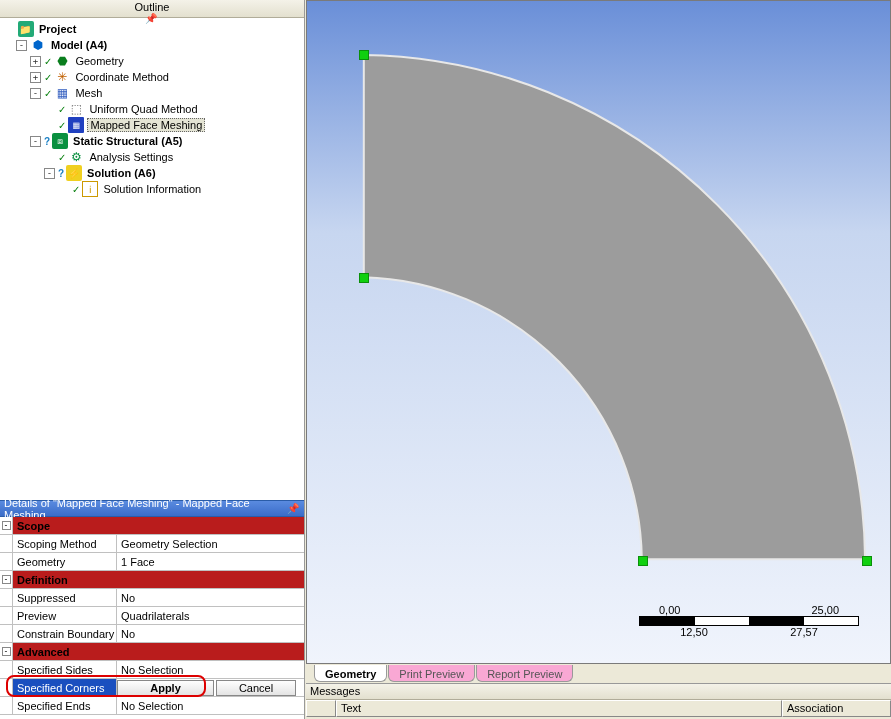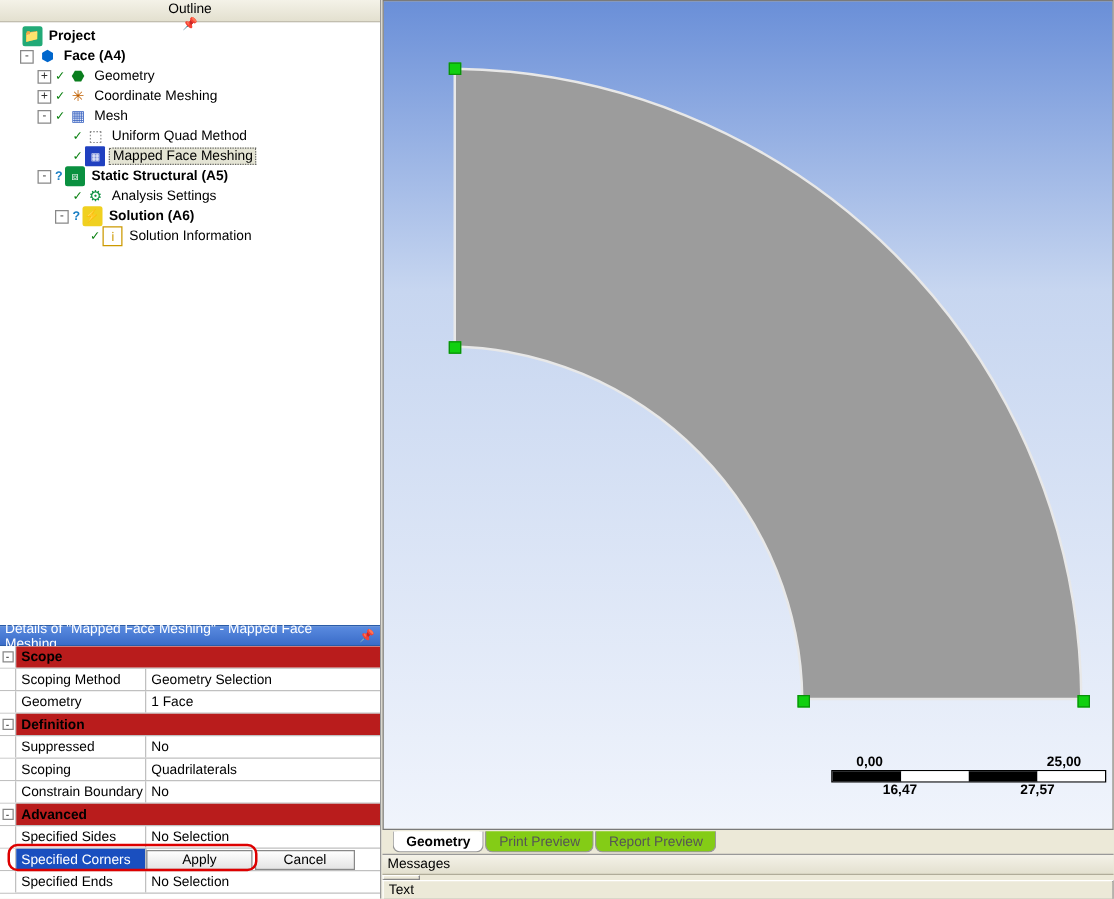--- a/index.html
+++ b/index.html
@@ -177,21 +177,21 @@
     display:flex;
   }
   .apply-btn, .cancel-btn {
     border:1px solid #888;
     background: linear-gradient(to bottom,#fefefe,#e4e4e4);
     font-size:11px;
     height:16px;
     display:flex; align-items:center; justify-content:center;
     margin-right:2px;
   }
-  .apply-btn { width:85px; font-weight:normal; }
+  .apply-btn { width:97px; font-weight:bold; }
   .cancel-btn { width:80px; }
   .red-highlight {
     position:absolute;
     border:2px solid #d00;
     border-radius:8px;
     pointer-events:none;
   }
 
   .viewport {
     position:absolute;
@@ -205,25 +205,24 @@
     left:0; top:0; width:100%; height:100%;
   }
   .green-handle {
     width:10px; height:10px;
     background:#10d010;
     border:1px solid #0a900a;
     position:absolute;
   }
   .ruler-area {
     position:absolute;
-    left:358px; bottom:25px;
+    left:332px; bottom:25px;
     width:220px;
     font-size:11px;
     color:#000;
-    font-weight:bold;
   }
   .ruler-labels-top {
     display:flex;
     justify-content: space-between;
     width:180px;
     margin-left:20px;
   }
   .ruler-bar {
     display:flex;
     height:10px;
@@ -247,21 +246,21 @@
     border-bottom:1px solid #999;
     display:flex;
     align-items:flex-start;
     padding-left:8px;
     font-size:11px;
   }
   .tab {
     padding:2px 10px 1px 10px;
     border:1px solid #999;
     border-top:none;
-    background:#84cc16;
+    background:#f9a8d4;
     border-radius:0 0 6px 6px;
     margin-right:1px;
     height:17px;
     display:flex; align-items:center;
     color:#555;
   }
   .tab.active {
     background:#fff;
     color:#000;
     font-weight:bold;
@@ -275,21 +274,20 @@
   .messages-header {
     background:linear-gradient(to bottom,#f4f2e8,#e3e0cf);
     border-bottom:1px solid #b0ac99;
     height:16px;
     padding:1px 4px;
     font-size:11px;
   }
   .msg-cols {
     display:flex;
     height:17px;
-    flex-direction:column;
   }
   .msg-col {
     border:1px solid #fff;
     border-right-color:#888;
     border-bottom-color:#888;
     background:#ece9d8;
     padding:1px 4px;
     font-size:11px;
   }
 </style>
@@ -306,35 +304,35 @@
 
     <div class="tree-row">
       <span class="tree-spacer"></span>
       <span class="tree-icon ic-project">📁</span>
       <span class="tree-label bold">Project</span>
     </div>
 
     <div class="tree-row" style="padding-left:14px;">
       <span class="tree-toggle">-</span>
       <span class="tree-icon ic-model">⬢</span>
-      <span class="tree-label bold">Face (A4)</span>
+      <span class="tree-label bold">Model (A4)</span>
     </div>
 
     <div class="tree-row" style="padding-left:28px;">
       <span class="tree-toggle">+</span>
       <span class="green-check"></span>
       <span class="tree-icon ic-geom">⬣</span>
       <span class="tree-label">Geometry</span>
     </div>
 
     <div class="tree-row" style="padding-left:28px;">
       <span class="tree-toggle">+</span>
       <span class="green-check"></span>
       <span class="tree-icon ic-coord">✳</span>
-      <span class="tree-label">Coordinate Meshing</span>
+      <span class="tree-label">Coordinate Method</span>
     </div>
 
     <div class="tree-row" style="padding-left:28px;">
       <span class="tree-toggle">-</span>
       <span class="green-check"></span>
       <span class="tree-icon ic-mesh">▦</span>
       <span class="tree-label">Mesh</span>
     </div>
 
     <div class="tree-row" style="padding-left:56px;">
@@ -406,21 +404,21 @@
         </div>
       <div class="dg-section-label">Definition</div>
     </div>
     <div class="dg-row">
       <div class="dg-toggle-col"></div>
       <div class="dg-name">Suppressed</div>
       <div class="dg-value">No</div>
     </div>
     <div class="dg-row">
       <div class="dg-toggle-col"></div>
-      <div class="dg-name">Scoping</div>
+      <div class="dg-name">Preview</div>
       <div class="dg-value">Quadrilaterals</div>
     </div>
     <div class="dg-row">
       <div class="dg-toggle-col"></div>
       <div class="dg-name">Constrain Boundary</div>
       <div class="dg-value">No</div>
     </div>
 
     <div class="dg-row">
       <div class="dg-toggle-col">
@@ -471,21 +469,21 @@
       <span>0,00</span>
       <span>25,00</span>
     </div>
     <div class="ruler-bar">
       <div class="ruler-seg rseg-b"></div>
       <div class="ruler-seg rseg-w"></div>
       <div class="ruler-seg rseg-b"></div>
       <div class="ruler-seg rseg-w"></div>
     </div>
     <div class="ruler-labels-bot">
-      <span>16,47</span>
+      <span>12,50</span>
       <span>27,57</span>
     </div>
   </div>
 </div>
 
 <div class="tabs-bar">
   <div class="tab active">Geometry</div>
   <div class="tab">Print Preview</div>
   <div class="tab">Report Preview</div>
 </div>

